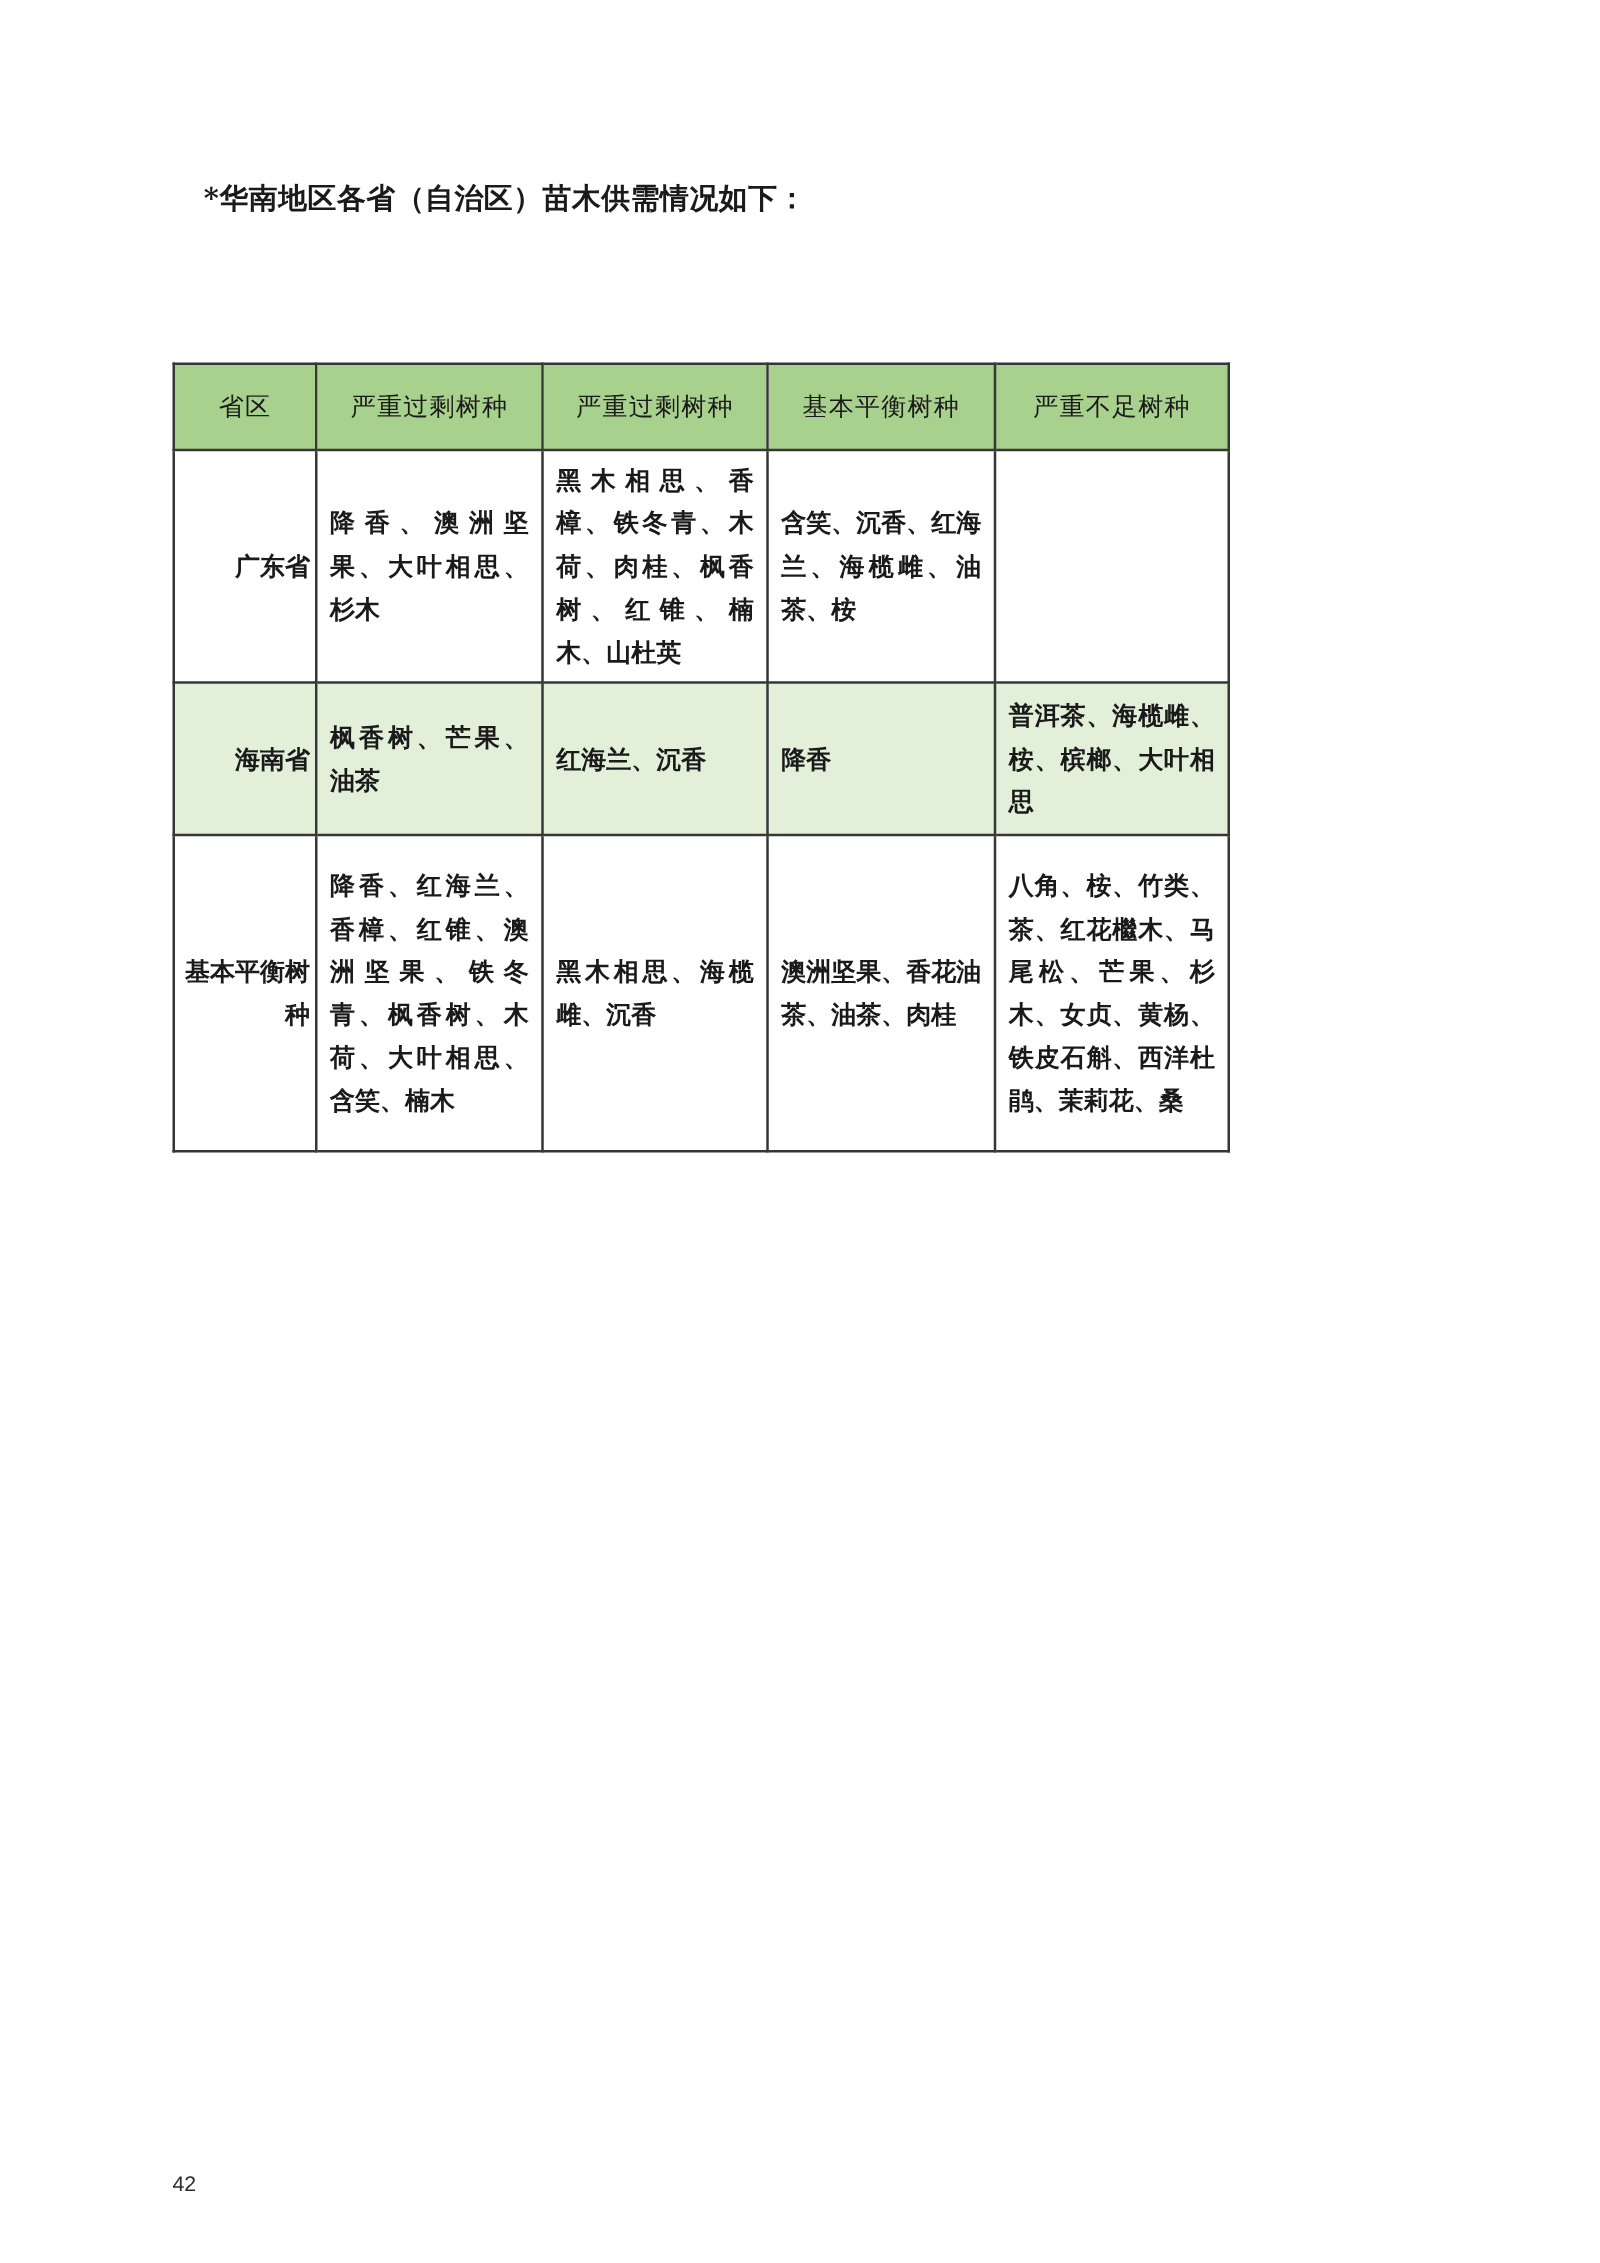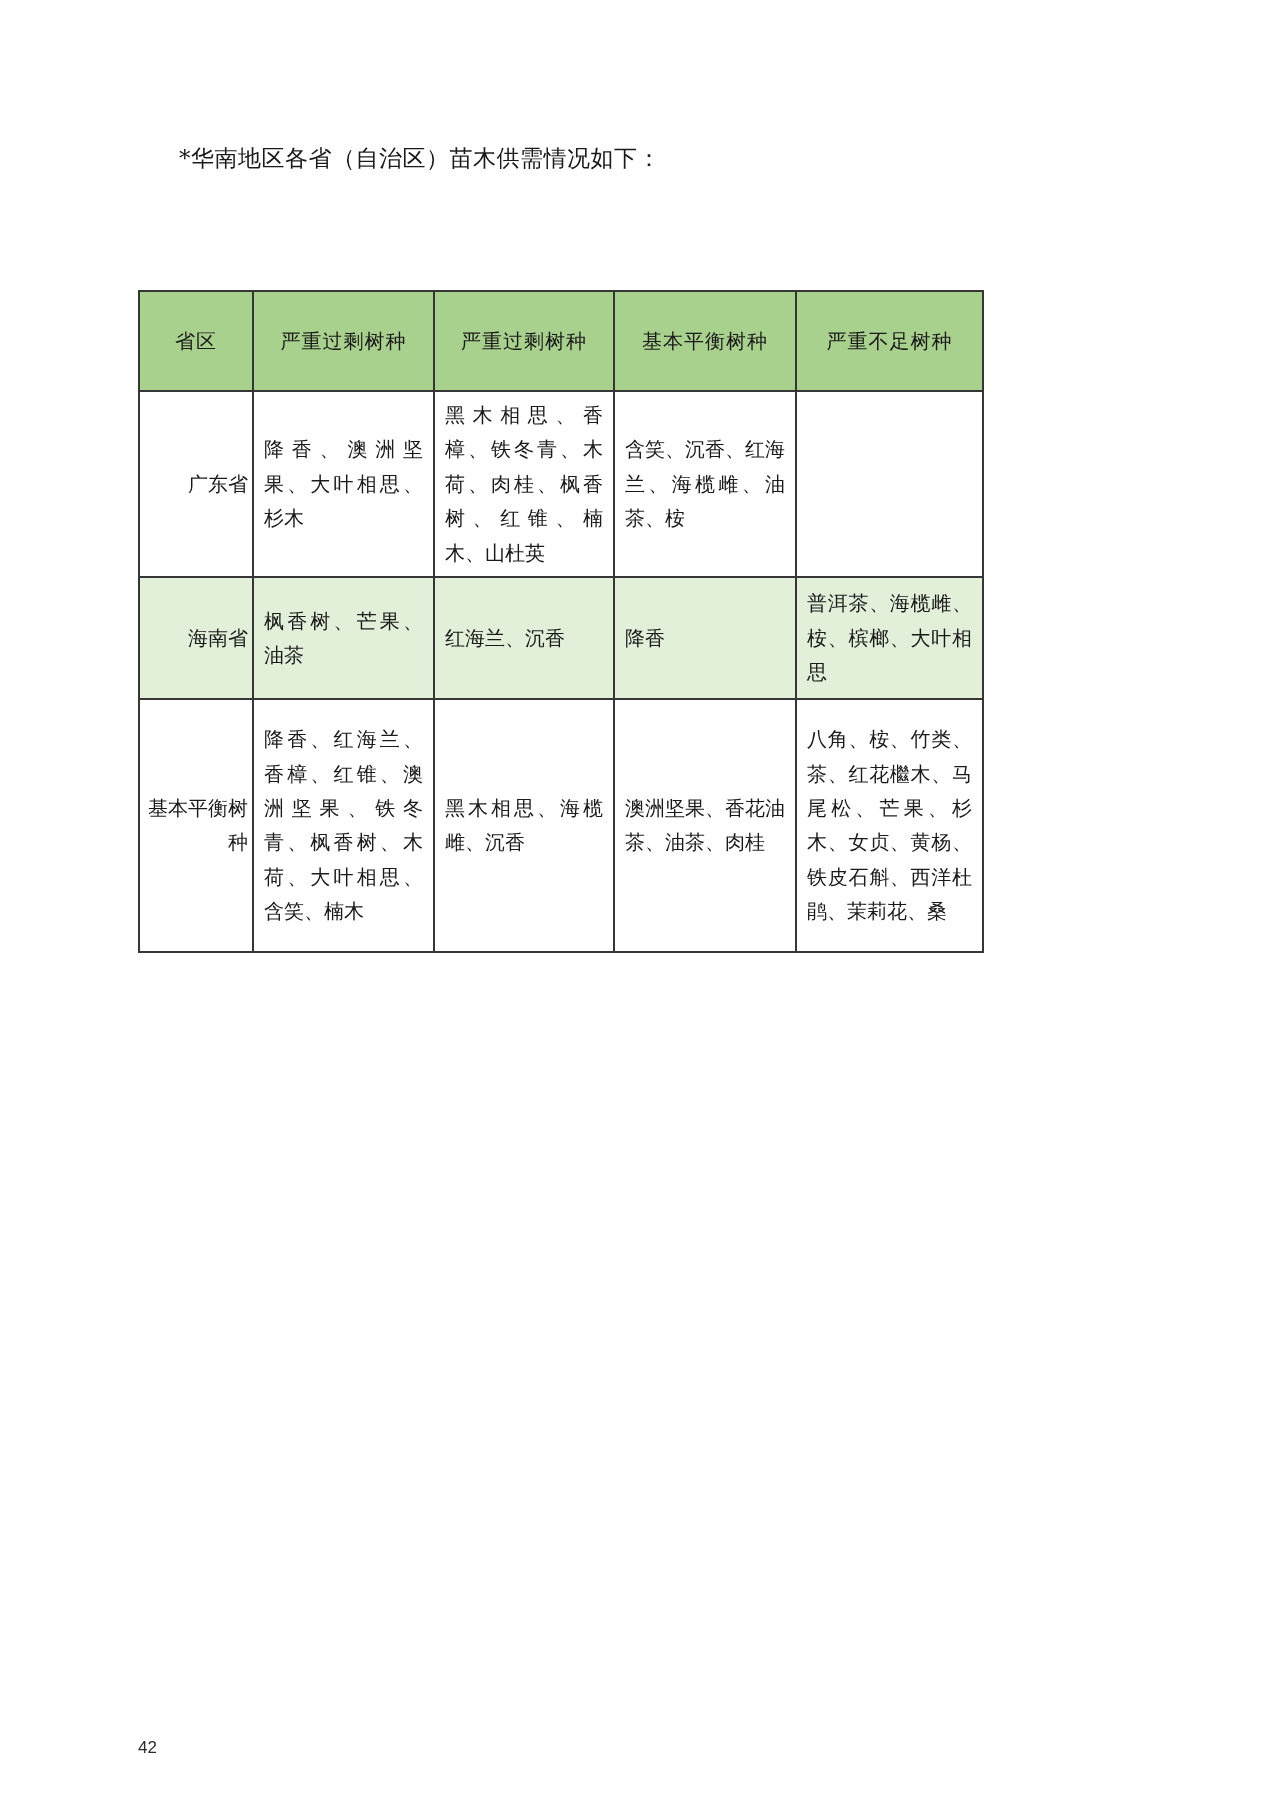--- a/index.html
+++ b/index.html
@@ -17,24 +17,23 @@
     font-family: "DejaVu Serif", "Liberation Serif", serif;
     color: var(--text-color);
   }
   .page { position: relative; width: 1280px; height: 1810px; }
 
   .intro-heading {
     position: absolute;
     left: 163px;
     top: 143px;
     font-size: 23px;
-    font-weight: 400;
+    font-weight: 700;
     letter-spacing: 0.5px;
     white-space: nowrap;
-    margin-left: 16px;
   }
 
   .table-title {
     position: absolute;
     left: 138px;
     width: 844px;
     top: 208px;
     text-align: center;
     font-size: 20px;
     font-weight: 700;
@@ -45,31 +44,31 @@
     position: absolute;
     left: 138px;
     top: 290px;
     width: 844px;
     border-collapse: collapse;
     table-layout: fixed;
   }
   table.supply-table td, table.supply-table th {
     border: 2px solid var(--border-color);
     font-size: 20px;
-    font-weight: 400;
+    font-weight: 700;
     vertical-align: middle;
     padding: 6px 10px;
     line-height: 1.72;
     overflow: hidden;
   }
   table.supply-table th {
     background: var(--header-bg);
     text-align: center;
     font-weight: 400;
-    height: 100px;
+    height: 69px;
     letter-spacing: 1px;
   }
   table.supply-table td.region-cell {
     text-align: right;
     padding: 6px 4px;
   }
   table.supply-table td.species-cell {
     text-align: justify;
     text-align-last: left;
   }

